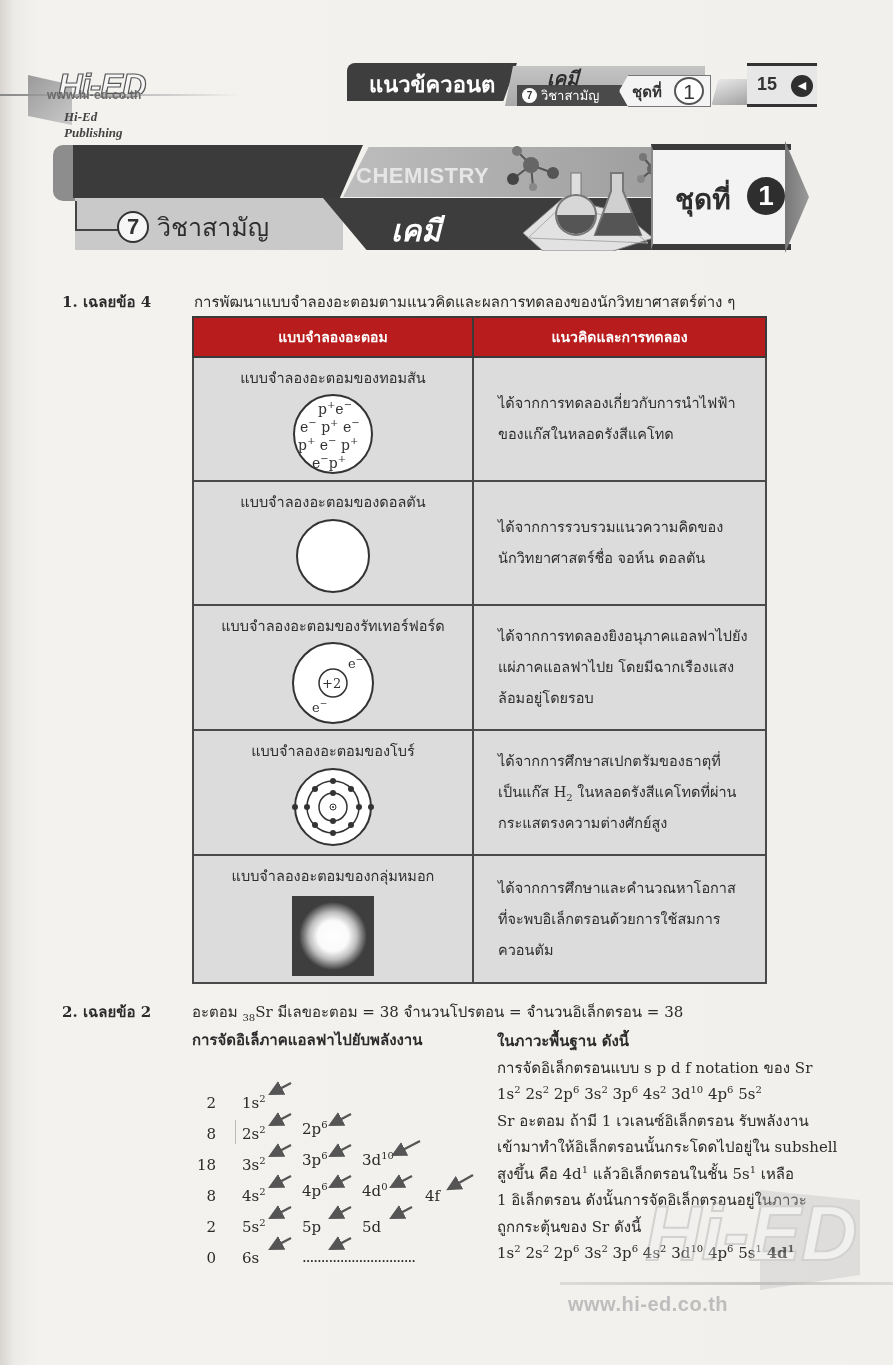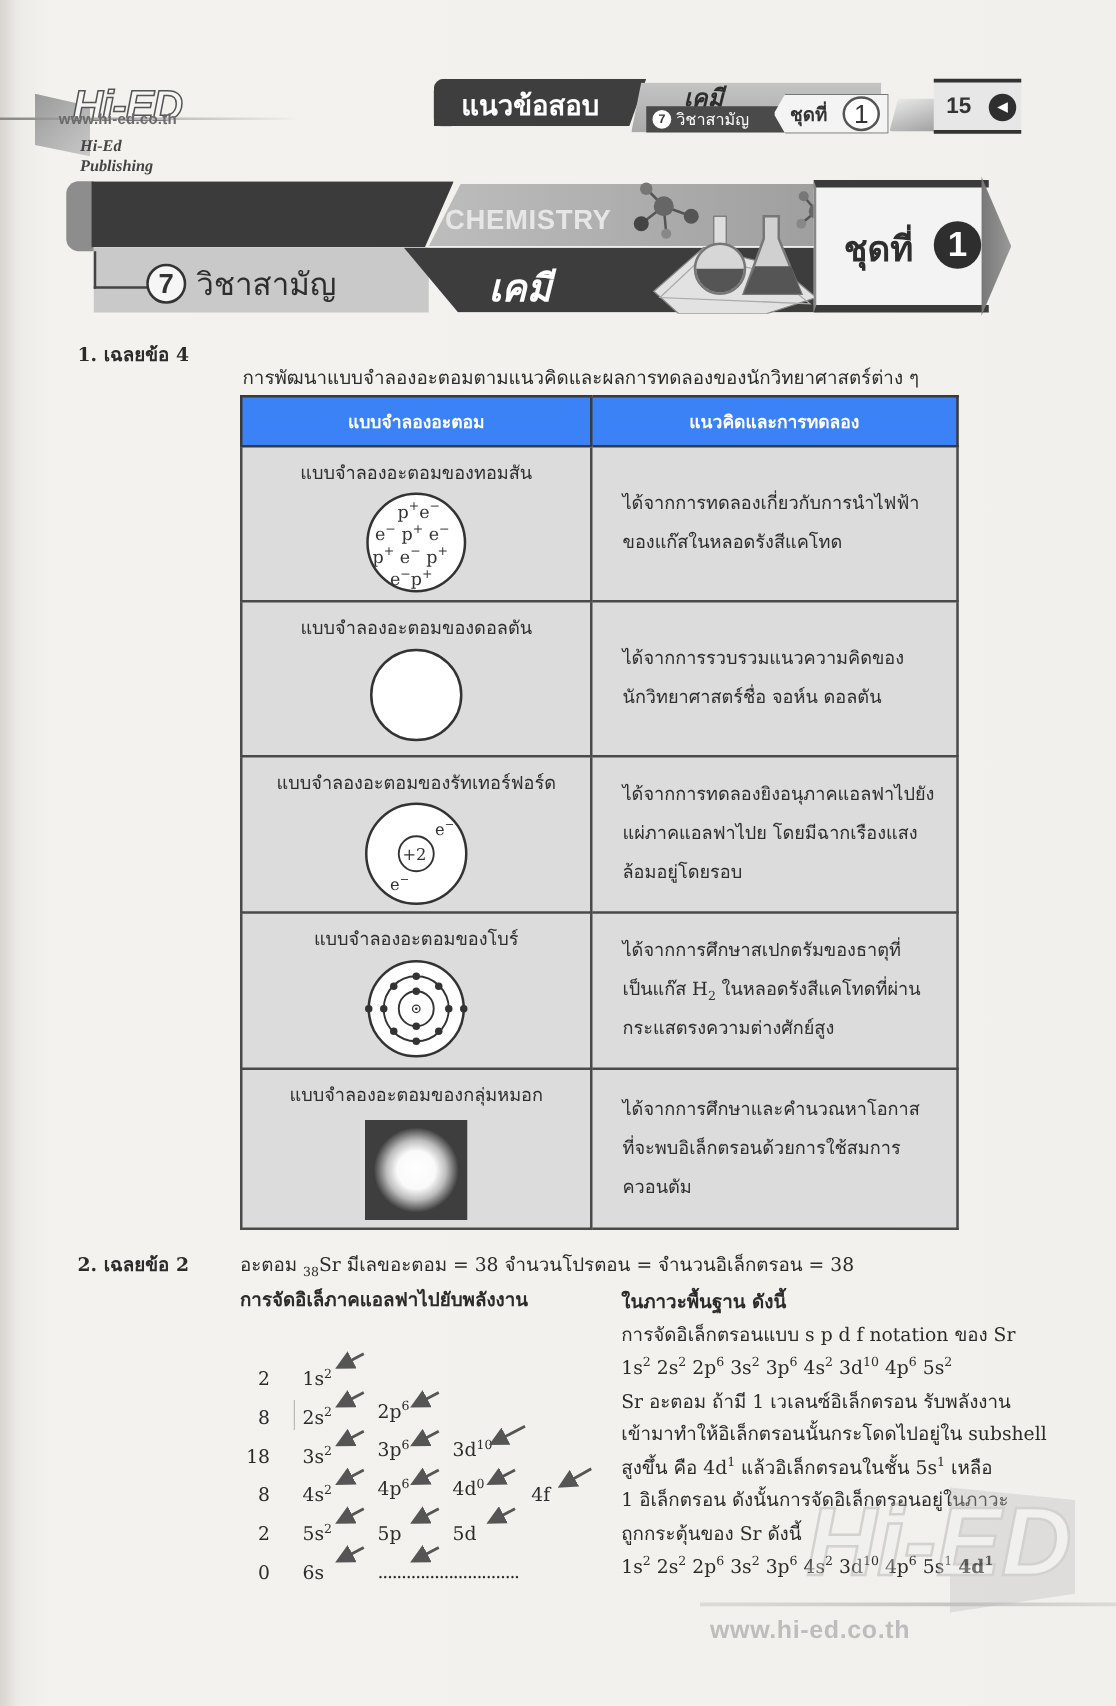--- a/index.html
+++ b/index.html
@@ -80,30 +80,30 @@
   .ban-subject { left: 338px; top: 66px; font-family: "Liberation Sans", sans-serif; font-style: italic; font-weight: bold; font-size: 30px; color: #fff; }
   .ban-deco { left: 450px; top: 2px; width: 175px; height: 108px; }
   .ban-set-box { left: 598px; top: 3px; width: 140px; height: 106px; background: #f3f3f3; border-top: 6px solid #3a3a3a; border-bottom: 6px solid #3a3a3a; border-left: 2px solid #888; }
   .ban-set-label { left: 622px; top: 36px; font-family: "DejaVu Sans", sans-serif; font-weight: bold; font-size: 28px; color: #2e2e2e; }
   .ban-set-num { left: 694px; top: 36px; width: 38px; height: 38px; border-radius: 50%; background: #2e2e2e; color: #fff; text-align: center; line-height: 38px; font-family: "Liberation Sans", sans-serif; font-weight: bold; font-size: 28px; }
   .ban-arrow { left: 732px; top: 0; width: 24px; height: 112px; background: linear-gradient(90deg,#777,#9a9a9a); clip-path: polygon(0 0, 100% 50%, 0 100%); }
 
   
   .q-label { font-family: "DejaVu Serif", serif; font-weight: bold; font-size: 15px; color: #2b2b2b; }
   .q-text { font-family: "DejaVu Serif", serif; font-size: 15px; color: #2b2b2b; }
-  .q1-num { left: 62px; top: 272px; }
+  .q1-num { left: 62px; top: 290px; }
   .q1-text { left: 194px; top: 290px; }
 
   table.models {
     position: absolute; left: 192px; top: 316px; width: 575px;
     border-collapse: collapse; background: #dcdcdc;
     font-family: "DejaVu Serif", serif; font-size: 14.5px; color: #2e2e2e;
   }
   table.models th {
-    background: #3b82f6; color: #fff; font-family: "DejaVu Sans", sans-serif; font-weight: bold; font-size: 14px;
+    background: #b91c1c; color: #fff; font-family: "DejaVu Sans", sans-serif; font-weight: bold; font-size: 14px;
     height: 40px; border: 2px solid #3a3a3a; border-right: 1px solid #ddd;
   }
   table.models th:last-child { border-right: 2px solid #3a3a3a; }
   table.models td { border: 2px solid #4a4a4a; vertical-align: top; }
   table.models td.model { width: 280px; text-align: center; padding-top: 8px; }
   table.models td.idea { padding: 0 8px 0 24px; vertical-align: middle; line-height: 31px; }
   .model-title { display: block; height: 22px; }
   .diagram { display: block; margin: 4px auto 0; }
 
   
@@ -131,21 +131,21 @@
   <div class="abs logo-book"></div>
   <div class="abs logo-text">Hi-ED</div>
   <div class="abs logo-sub">Hi-Ed Publishing</div>
 </div>
 <div class="abs header-rule"></div>
 <div class="abs logo-url">www.hi-ed.co.th</div>
 
 <div class="abs run-bar">
   <div class="abs run-left-tab"></div>
   <div class="abs run-left"></div>
-  <div class="abs run-title">แนวข้อสอบ</div>
+  <div class="abs run-title">แนวข้ควอนต</div>
   <div class="abs run-mid"></div>
   <div class="abs run-mid-dark"></div>
   <div class="abs run-subject">เคมี</div>
   <div class="abs run-num-circle">7</div>
   <div class="abs run-subj2">วิชาสามัญ</div>
   <div class="abs run-set-box"></div>
   <div class="abs run-set-label">ชุดที่</div>
   <div class="abs run-set-num">1</div>
   <div class="abs run-books"></div>
   <div class="abs run-page-box"></div>

